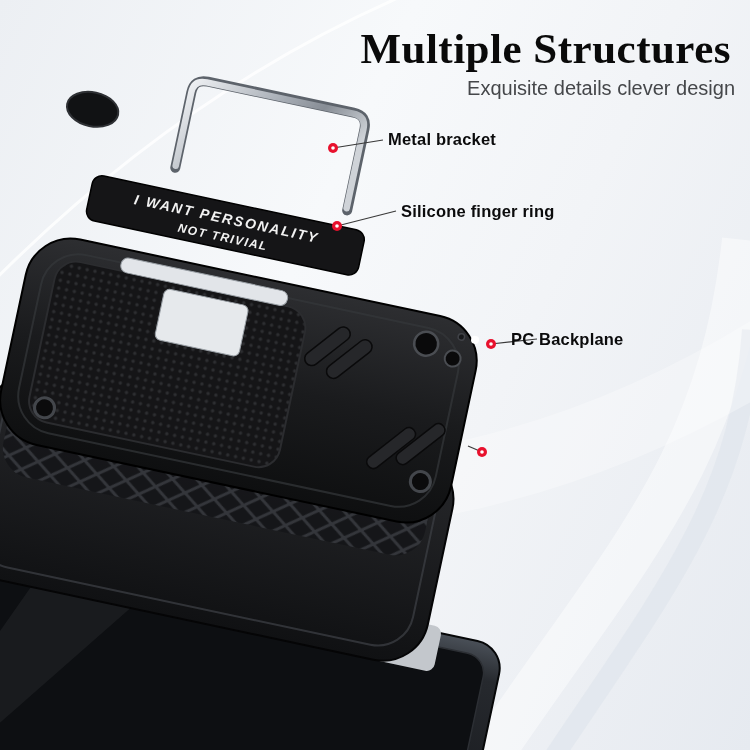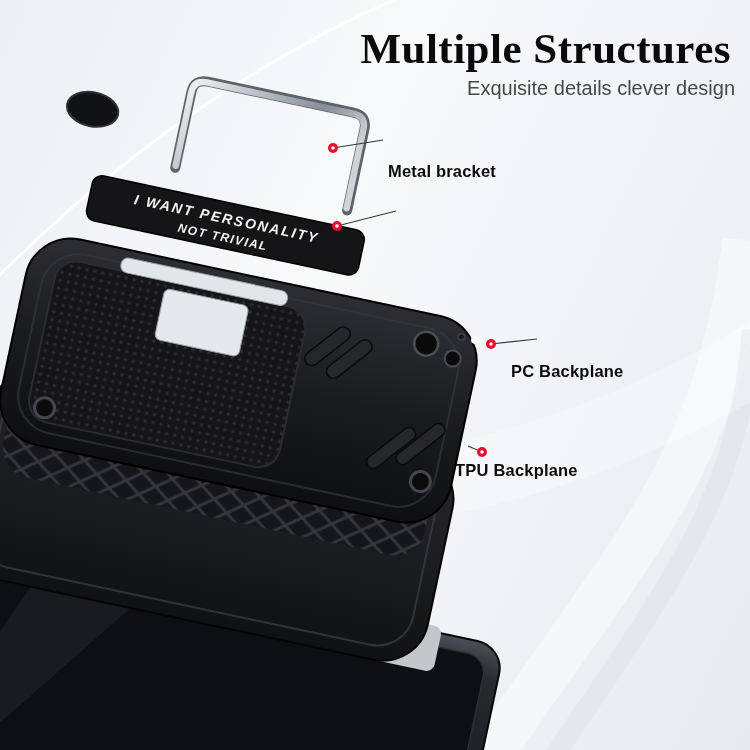--- a/index.html
+++ b/index.html
@@ -11,21 +11,21 @@
   }
   .scene { position: absolute; left: 0; top: 0; width: 750px; height: 750px; }
   .title-block { position: absolute; top: 22px; right: 15px; text-align: right; }
   .title-block h1 {
     margin: 4px; font-family: "Liberation Serif", serif; font-weight: bold;
     font-size: 43px; line-height: 1.05; color: var(--title-black, #0a0a0a); letter-spacing: 0.5px;
   }
   .title-block p { margin: 6px 0 0; font-size: 20px; color: var(--subtitle-gray, #45474a); }
   .callout {
     position: absolute; font-size: 16.5px; font-weight: bold; color: #0b0b0c;
-    letter-spacing: 0.2px; white-space: nowrap; margin-top: 32px;
+    letter-spacing: 0.2px; white-space: nowrap;
   }
   .c1 { left: 388px; top: 130px; }
   .c2 { left: 401px; top: 202px; }
   .c3 { left: 511px; top: 330px; }
   .c4 { left: 455px; top: 429px; }
   .cline { stroke: #3a3a3a; stroke-width: 1.2; }
   .dot { fill: var(--accent-red, #e8112d); }
   .strap-text {
     font-family: "Liberation Sans", sans-serif; font-size: 14px; font-style: italic;
     font-weight: bold; fill: #f2f2f2; letter-spacing: 2px; text-anchor: middle;
@@ -153,16 +153,16 @@
       </g>
     </g>
   </svg>
 
   <div class="title-block">
     <h1>Multiple Structures</h1>
     <p>Exquisite details clever design</p>
   </div>
 
   <div class="callout c1">Metal bracket</div>
+  <div class="callout c2">Silicone finger ring</div>
   <div class="callout c3">PC Backplane</div>
-  <div class="callout c4">TPU Backplane</div>
 
 </div>
 
 </body></html>

